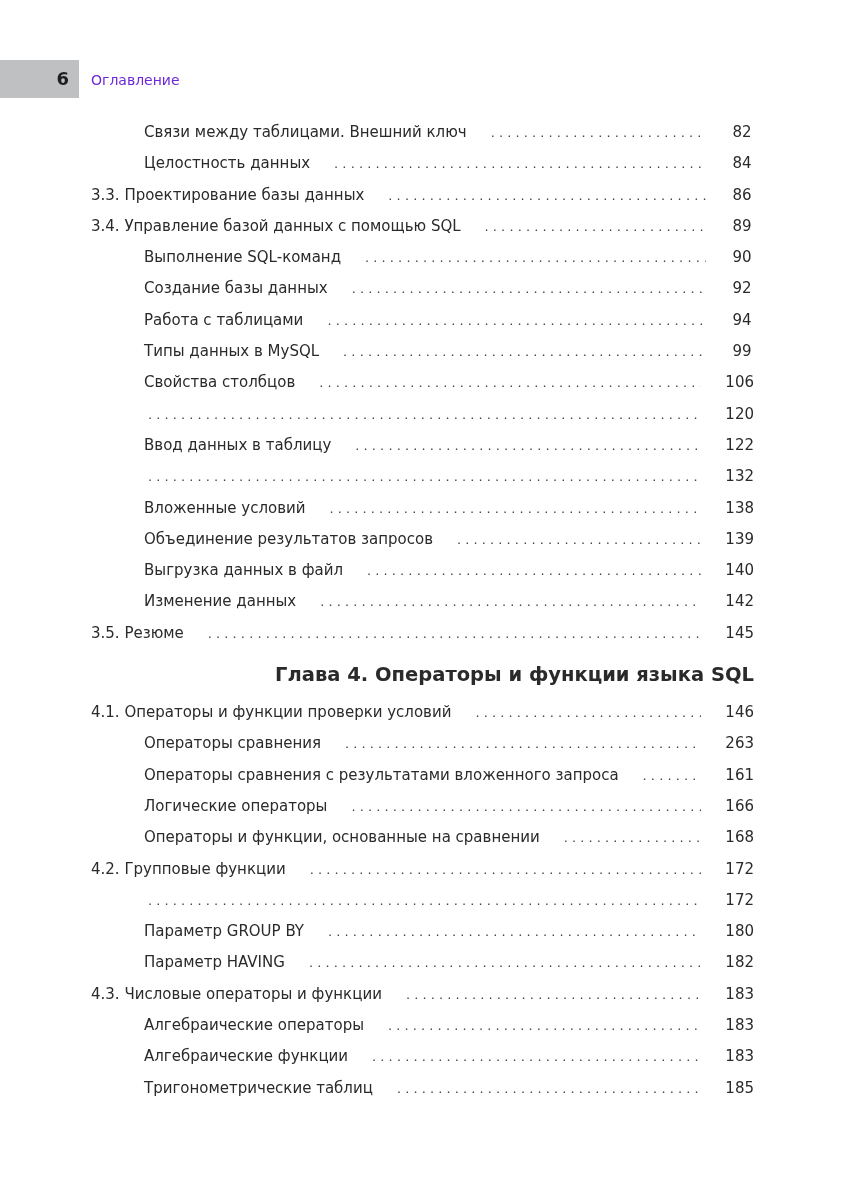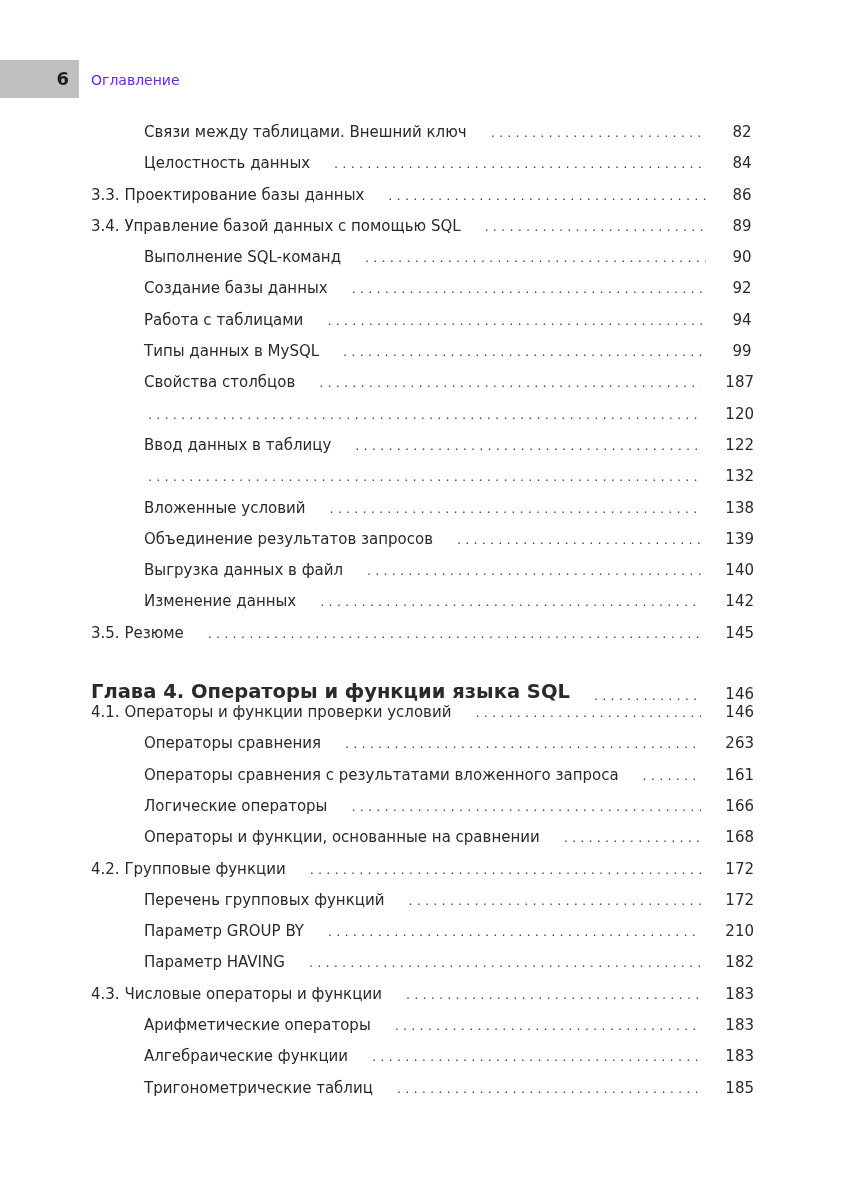--- a/index.html
+++ b/index.html
@@ -5,21 +5,21 @@
   html, body { margin: 0; padding: 0; background: #ffffff; }
   body { width: 841px; height: 1200px; position: relative; overflow: hidden;
          font-family: "DejaVu Sans", sans-serif; color: #2a2a2a; }
   .header { position: absolute; top: 60px; left: 0; height: 38px; width: 300px; }
   .page-num-box { position: absolute; left: 0; top: 0; width: 79px; height: 38px; background: #bfc0c2; }
   .page-num { position: absolute; right: 10px; top: 8px; font-size: 18px; font-weight: bold; color: #1e1e1e; }
   .running-head { position: absolute; left: 91px; top: 12px; font-size: 14px; color: #6d28d9; }
   .toc { position: absolute; top: 123px; left: 91px; width: 663px; }
   .row { display: flex; align-items: baseline; height: 31.3px; font-size: 15px; white-space: nowrap; overflow: hidden; gap: 20px; }
   .row.sub { padding-left: 53px; }
-  .row.chapter { font-size: 19.5px; font-weight: bold; height: 40px; margin-top: 8px; align-items: flex-end; padding-bottom: 0; }
+  .row.chapter { font-size: 19.5px; font-weight: bold; height: 40px; margin-top: 8px; align-items: flex-end; padding-bottom: 0; flex-direction: column; }
   .row .title { flex: 0 0 auto; }
   .row .leader { flex: 1 1 auto; overflow: hidden; letter-spacing: 3.2px; margin: 0 4px; color: #444; font-size: 13px; font-weight: normal; }
   .row .leader::before { content: ". . . . . . . . . . . . . . . . . . . . . . . . . . . . . . . . . . . . . . . . . . . . . . . . . . . . . . . . . . . . . . . . . . . . . . . . . . . . . . . . . . . . . . . . . . . . . . . . . . . . . . . . . . . . . . . . . . . . . . . . . . . . . . . . . . . ."; letter-spacing: 0; word-spacing: 0px; }
   .row .page { flex: 0 0 auto; text-align: center; min-width: 24px; font-size: 15px; font-weight: normal; }
   .row.chapter .page { align-self: flex-end; }
 </style>
 </head>
 <body>
 
 <div class="header">
@@ -66,21 +66,21 @@
       <span class="page">94</span>
     </div>
     <div class="row sub">
       <span class="title">Типы данных в MySQL</span>
       <span class="leader"></span>
       <span class="page">99</span>
     </div>
     <div class="row sub">
       <span class="title">Свойства столбцов</span>
       <span class="leader"></span>
-      <span class="page">187</span>
+      <span class="page">106</span>
     </div>
     <div class="row sub">
       <span class="leader"></span>
       <span class="page">120</span>
     </div>
     <div class="row sub">
       <span class="title">Ввод данных в таблицу</span>
       <span class="leader"></span>
       <span class="page">122</span>
     </div>
@@ -142,41 +142,40 @@
       <span class="title">Операторы и функции, основанные на сравнении</span>
       <span class="leader"></span>
       <span class="page">168</span>
     </div>
     <div class="row section">
       <span class="title">4.2. Групповые функции</span>
       <span class="leader"></span>
       <span class="page">172</span>
     </div>
     <div class="row sub">
-      <span class="title">Перечень групповых функций</span>
       <span class="leader"></span>
       <span class="page">172</span>
     </div>
     <div class="row sub">
       <span class="title">Параметр GROUP BY</span>
       <span class="leader"></span>
-      <span class="page">210</span>
+      <span class="page">180</span>
     </div>
     <div class="row sub">
       <span class="title">Параметр HAVING</span>
       <span class="leader"></span>
       <span class="page">182</span>
     </div>
     <div class="row section">
       <span class="title">4.3. Числовые операторы и функции</span>
       <span class="leader"></span>
       <span class="page">183</span>
     </div>
     <div class="row sub">
-      <span class="title">Арифметические операторы</span>
+      <span class="title">Алгебраические операторы</span>
       <span class="leader"></span>
       <span class="page">183</span>
     </div>
     <div class="row sub">
       <span class="title">Алгебраические функции</span>
       <span class="leader"></span>
       <span class="page">183</span>
     </div>
     <div class="row sub">
       <span class="title">Тригонометрические таблиц</span>

